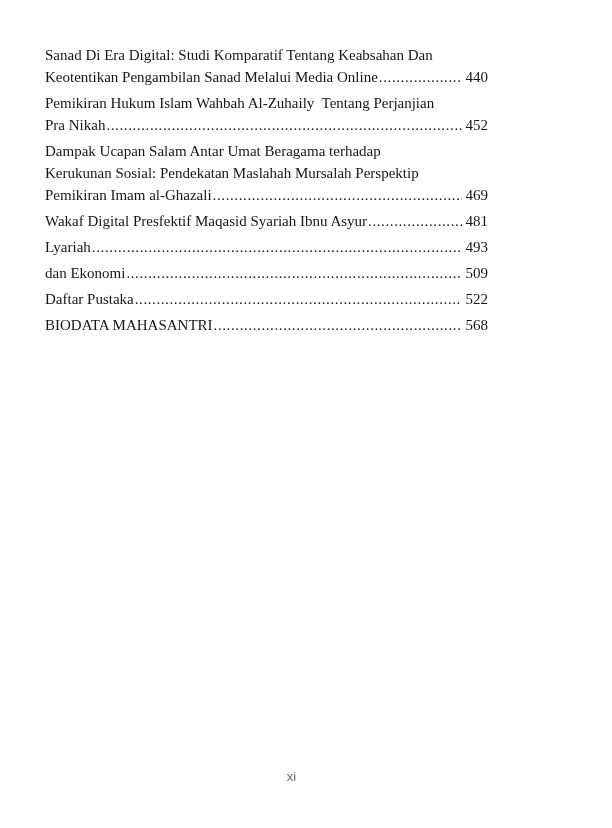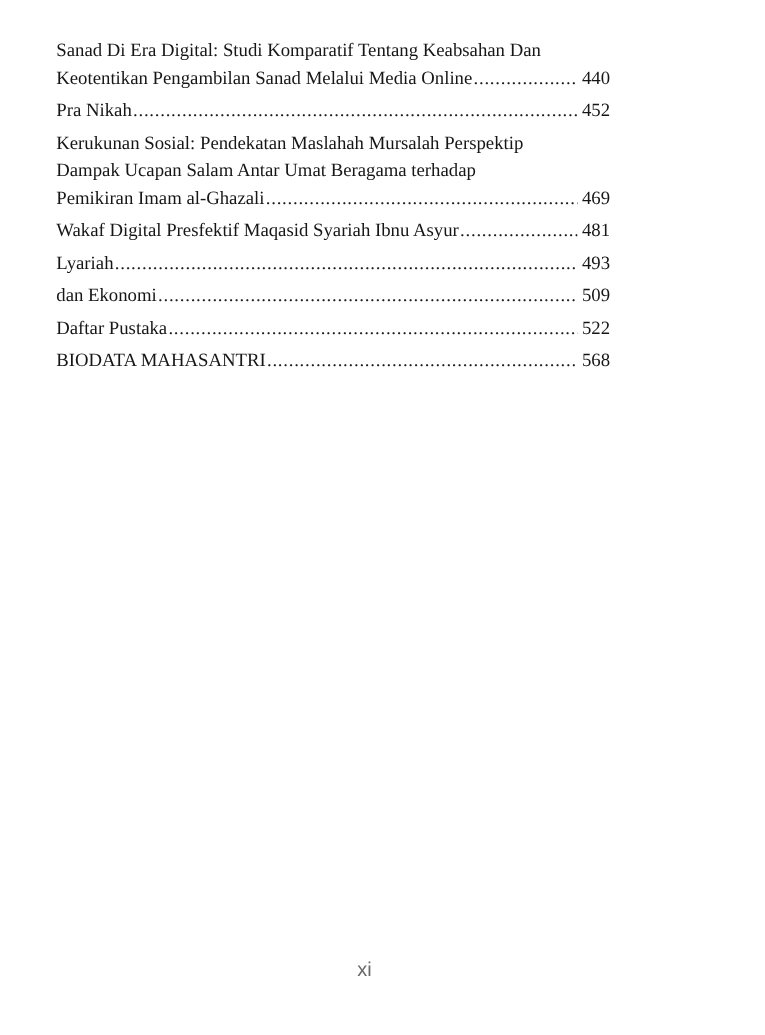--- a/index.html
+++ b/index.html
@@ -10,21 +10,21 @@
     color: #161616;
   }
   .page {
     position: relative;
     width: 612px; height: 828px;
     background: #ffffff;
     overflow: hidden;
   }
   .toc {
     position: absolute;
-    left: 45px; top: 30px;
+    left: 45px; top: 44px;
     width: 443px;
     font-size: 15px;
     line-height: 22px;
   }
   .toc-entry { margin: 0 0 4px 0; }
   .toc-line { white-space: pre; }
   .toc-line-last { display: flex; align-items: center; }
   .toc-text { flex: 0 0 auto; white-space: pre; }
   .dot-leader {
     flex: 1 1 auto;
@@ -35,40 +35,41 @@
     margin-right: 4px;
     color: #1c1c1c;
   }
   .toc-page { flex: 0 0 auto; }
   .page-footer {
     position: absolute;
     left: 0; top: 770px;
     width: 583px;
     text-align: center;
     font-family: "Liberation Sans", sans-serif;
-    font-size: 16px;
+    font-size: 13px;
     line-height: 14px;
     color: #6a6a6a;
   }
 </style>
 </head>
 <body>
 
 <div class="page">
   <main class="toc">
       <div class="toc-entry">
         <div class="toc-line">Sanad Di Era Digital: Studi Komparatif Tentang Keabsahan Dan</div>
         <div class="toc-line toc-line-last"><span class="toc-text">Keotentikan Pengambilan Sanad Melalui Media Online</span><span class="dot-leader" aria-hidden="true">....................................................................................................................................................................................................................................................................</span><span class="toc-page">440</span></div>
       </div>
       <div class="toc-entry">
+        <div class="toc-line">Pemikiran Hukum Islam Wahbah Al-Zuhaily  Tentang Perjanjian</div>
         <div class="toc-line toc-line-last"><span class="toc-text">Pra Nikah</span><span class="dot-leader" aria-hidden="true">....................................................................................................................................................................................................................................................................</span><span class="toc-page">452</span></div>
       </div>
       <div class="toc-entry">
+        <div class="toc-line">Dampak Ucapan Salam Antar Umat Beragama terhadap</div>
         <div class="toc-line">Kerukunan Sosial: Pendekatan Maslahah Mursalah Perspektip</div>
-        <div class="toc-line">Dampak Ucapan Salam Antar Umat Beragama terhadap</div>
         <div class="toc-line toc-line-last"><span class="toc-text">Pemikiran Imam al-Ghazali</span><span class="dot-leader" aria-hidden="true">....................................................................................................................................................................................................................................................................</span><span class="toc-page">469</span></div>
       </div>
       <div class="toc-entry">
         <div class="toc-line toc-line-last"><span class="toc-text">Wakaf Digital Presfektif Maqasid Syariah Ibnu Asyur</span><span class="dot-leader" aria-hidden="true">....................................................................................................................................................................................................................................................................</span><span class="toc-page">481</span></div>
       </div>
       <div class="toc-entry">
         <div class="toc-line toc-line-last"><span class="toc-text">Lyariah</span><span class="dot-leader" aria-hidden="true">....................................................................................................................................................................................................................................................................</span><span class="toc-page">493</span></div>
       </div>
       <div class="toc-entry">
         <div class="toc-line toc-line-last"><span class="toc-text">dan Ekonomi</span><span class="dot-leader" aria-hidden="true">....................................................................................................................................................................................................................................................................</span><span class="toc-page">509</span></div>

